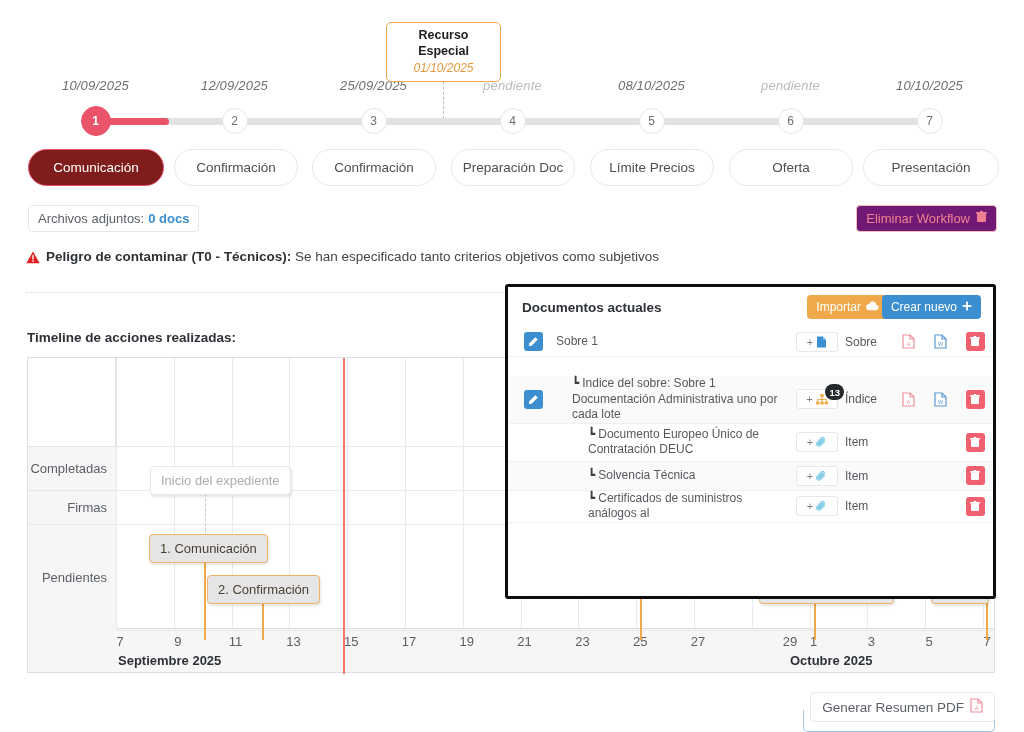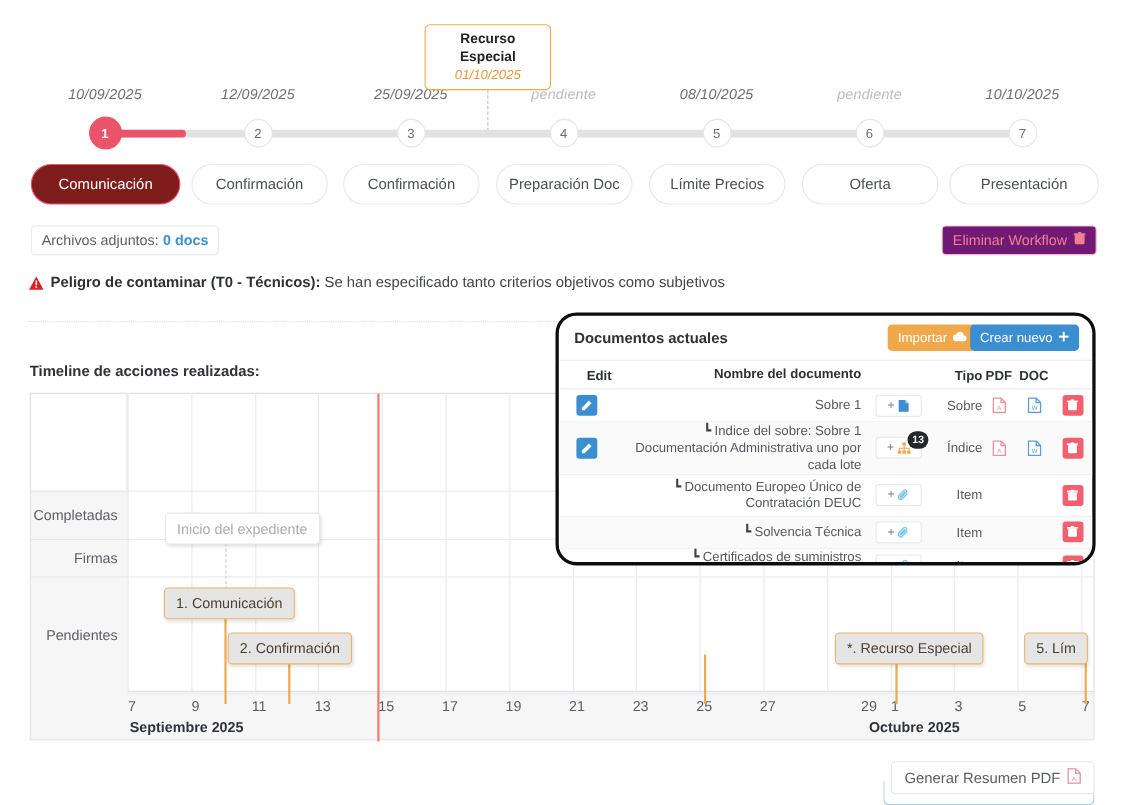--- a/index.html
+++ b/index.html
@@ -142,23 +142,23 @@
   }
   .marker.plain {
     border: 1px solid #e6e8ea; background: #fff; color: #a9adb1;
   }
   .m-stem { position: absolute; width: 0; border-left: 2px solid #f0a94a; z-index: 3; }
   .m-stem.plain { border-left: 1px dashed #c8cbce; }
 
   
   .docs {
     position: absolute; left: 505px; top: 284px;
-    width: 491px; height: 230px;
-    background: #fff; border: 3px solid #0d0d0d; border-radius: 19px;
-    overflow: hidden; z-index: 20; text-align: right;
+    width: 491px; height: 315px;
+    background: #fff; border: 3px solid #0d0d0d; border-radius: 3px;
+    overflow: hidden; z-index: 20;
   }
   .docs-head {
     position: relative; height: 40px; padding: 0 14px;
     display: flex; align-items: center;
   }
   .docs-head .dh-title { font-size: 13.5px; font-weight: bold; color: #2e3236; }
   .btn-import, .btn-new {
     position: absolute; top: 8px; height: 24px; border-radius: 4px;
     display: flex; align-items: center; gap: 5px; padding: 0 9px;
     font-size: 12px; color: #fff; cursor: pointer;
@@ -386,29 +386,20 @@
         <span>Crear nuevo</span>
         <span>
           <svg width="10" height="10" viewBox="0 0 10 10">
               <rect x="4.1" y="0.6" width="1.8" height="8.8" fill="#fff"></rect>
               <rect x="0.6" y="4.1" width="8.8" height="1.8" fill="#fff"></rect>
             </svg>
         </span>
       </div>
     </div>
     <div class="docs-table" id="doctable">
-        <div class="dt-head">
-          <div class="c-edit">Edit</div>
-          <div class="c-name">Nombre del documento</div>
-          <div class="c-add"></div>
-          <div class="c-type">Tipo</div>
-          <div class="c-pdf">PDF</div>
-          <div class="c-doc">DOC</div>
-          <div class="c-del"></div>
-        </div>
         <div class="dt-row" style="min-height: 30px;">
           <div class="c-edit">
             <div class="ic-edit">
               <svg width="11" height="11" viewBox="0 0 11 11">
                 <path d="M1 7.6 7.4 1.2l2.4 2.4L3.4 10H1z" fill="#fff"></path>
               </svg>
             </div>
           </div>
           <div class="c-name" style="padding-left: 0px;"><span>Sobre 1</span></div>
           <div class="c-add">
@@ -438,21 +429,21 @@
           <div class="c-del">
             <div class="ic-del">
               <svg width="10" height="11" viewBox="0 0 10 11">
                 <rect x="1" y="2.4" width="8" height="7.6" rx="1.1" fill="#fff"></rect>
                 <rect x="0" y="1" width="10" height="1.7" rx=".7" fill="#fff"></rect>
                 <rect x="3.6" y="0" width="2.8" height="1.3" rx=".4" fill="#fff"></rect>
               </svg>
             </div>
           </div>
         </div>
-        <div class="dt-row alt" style="min-height: 38px;">
+        <div class="dt-row alt" style="min-height: 38px; margin-top: 19px;">
           <div class="c-edit">
             <div class="ic-edit">
               <svg width="11" height="11" viewBox="0 0 11 11">
                 <path d="M1 7.6 7.4 1.2l2.4 2.4L3.4 10H1z" fill="#fff"></path>
               </svg>
             </div>
           </div>
           <div class="c-name" style="padding-left: 16px;"><span class="arrow-sub">┗</span><span>Indice del sobre: Sobre 1 Documentación Administrativa uno por cada lote</span></div>
           <div class="c-add">
             <div class="ic-add">

